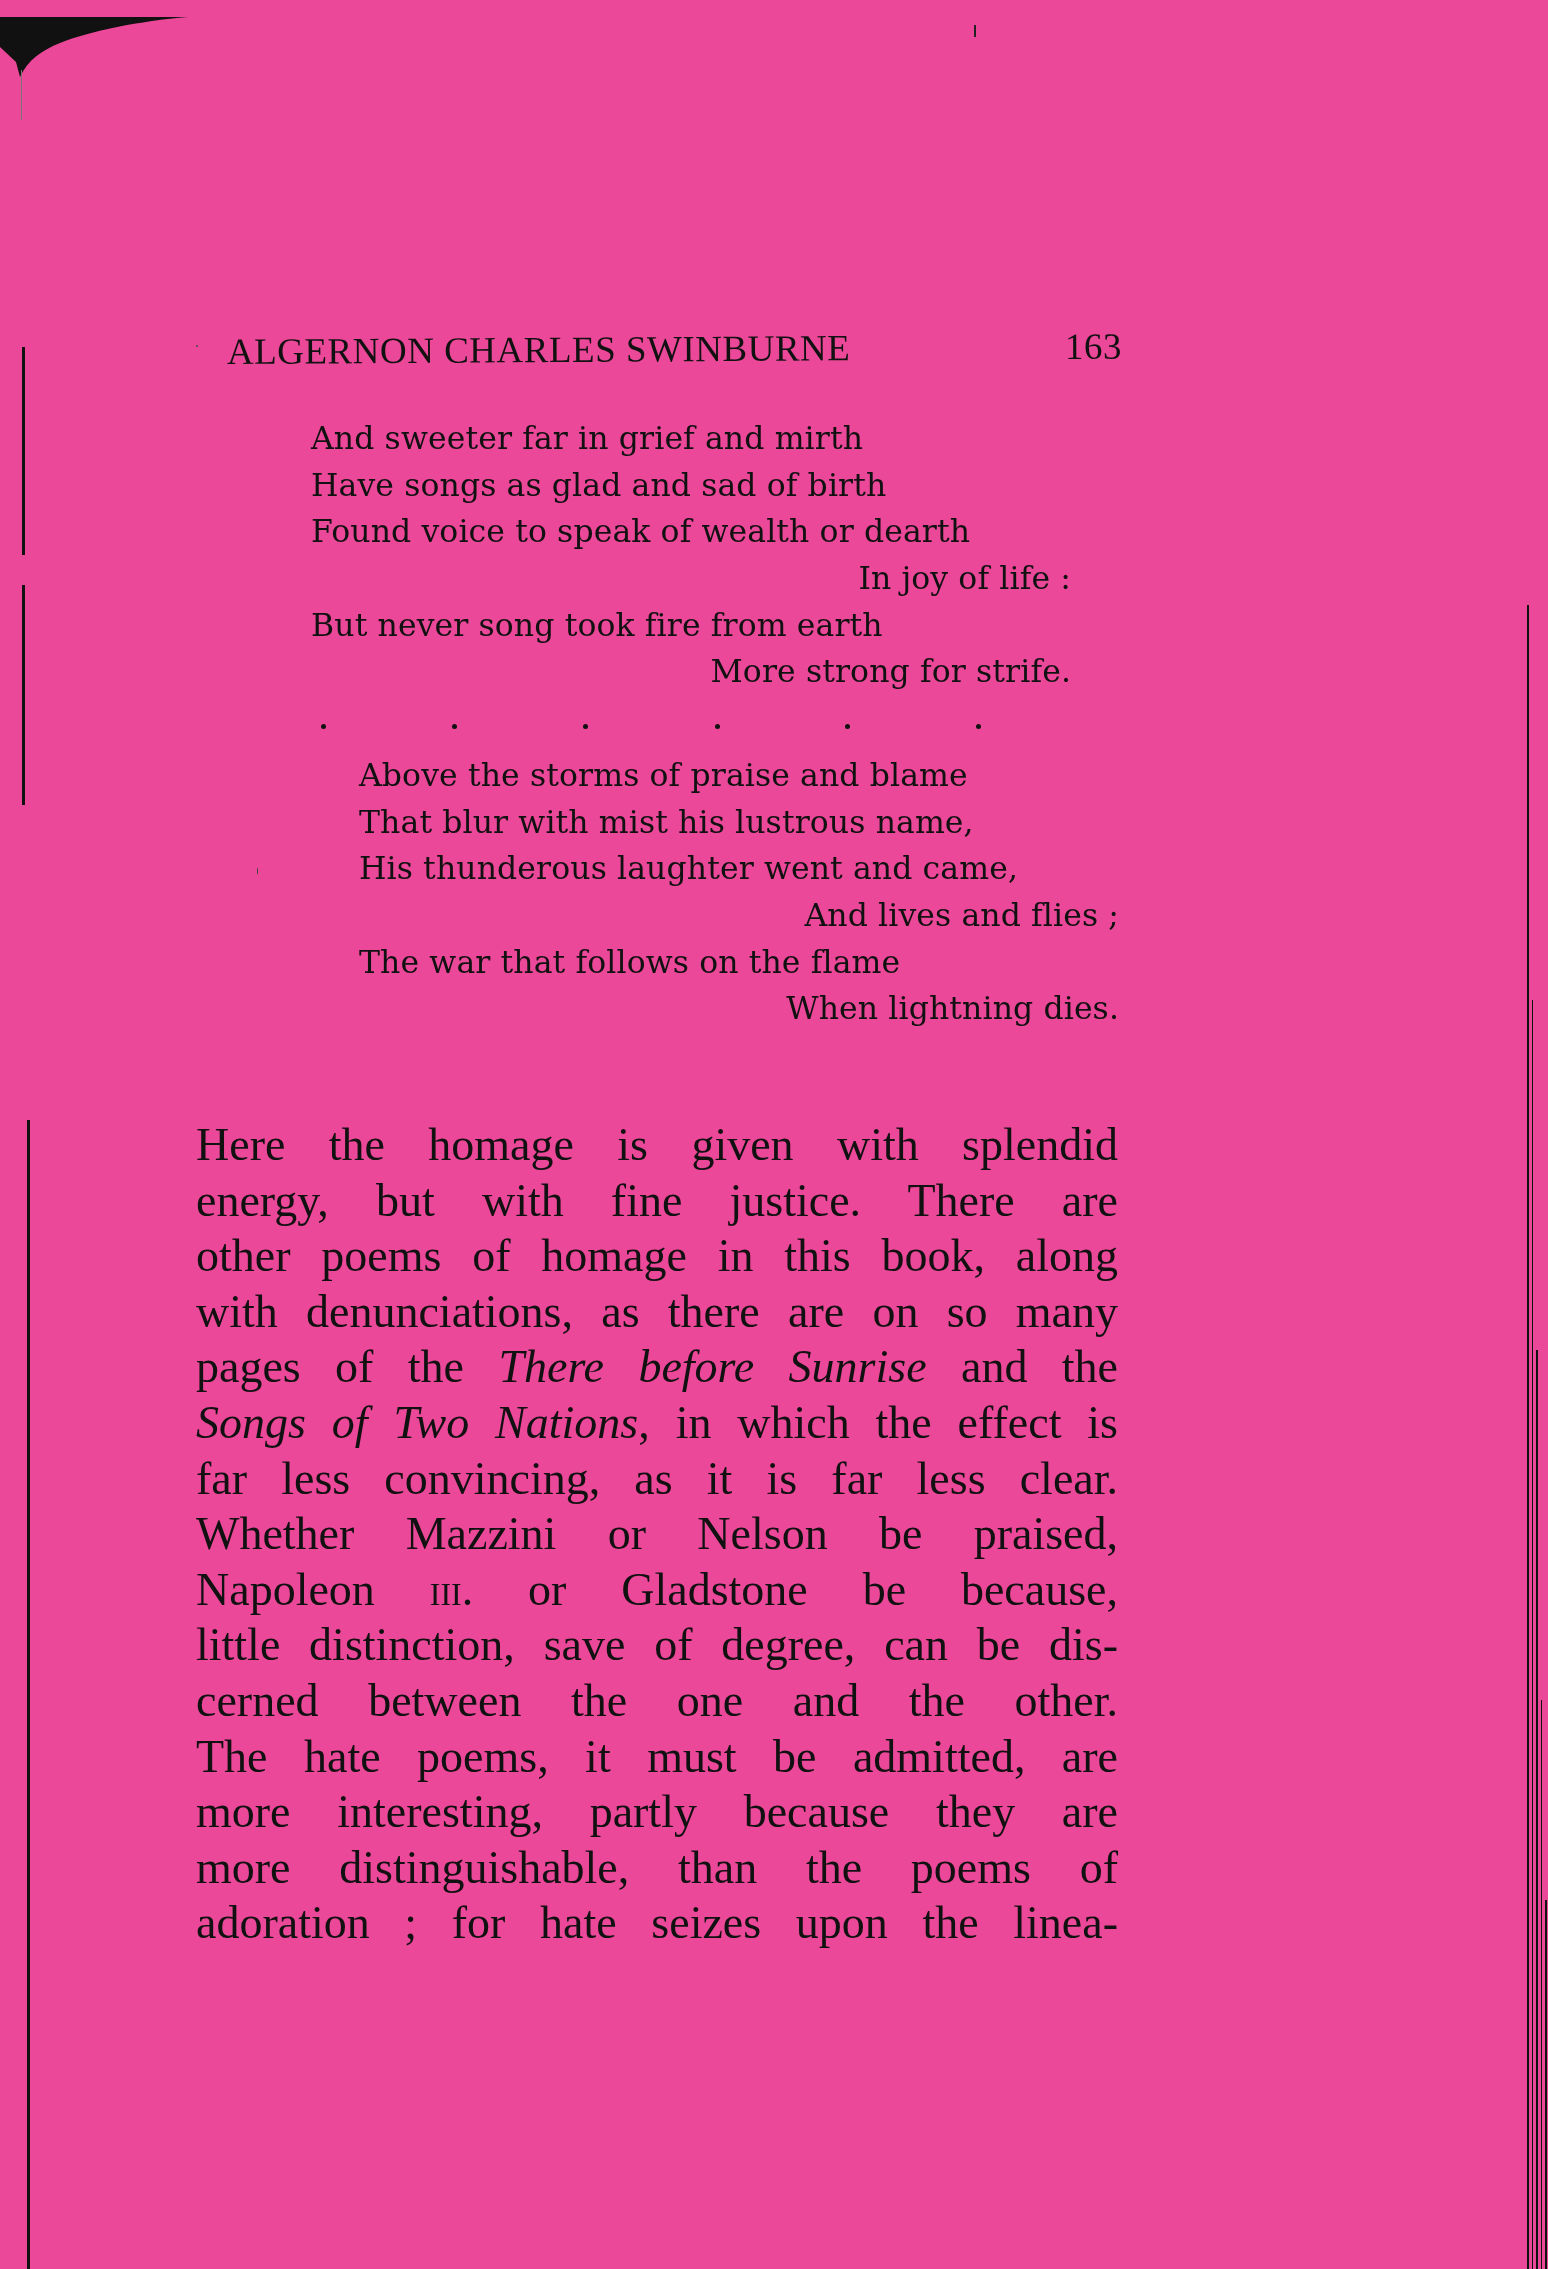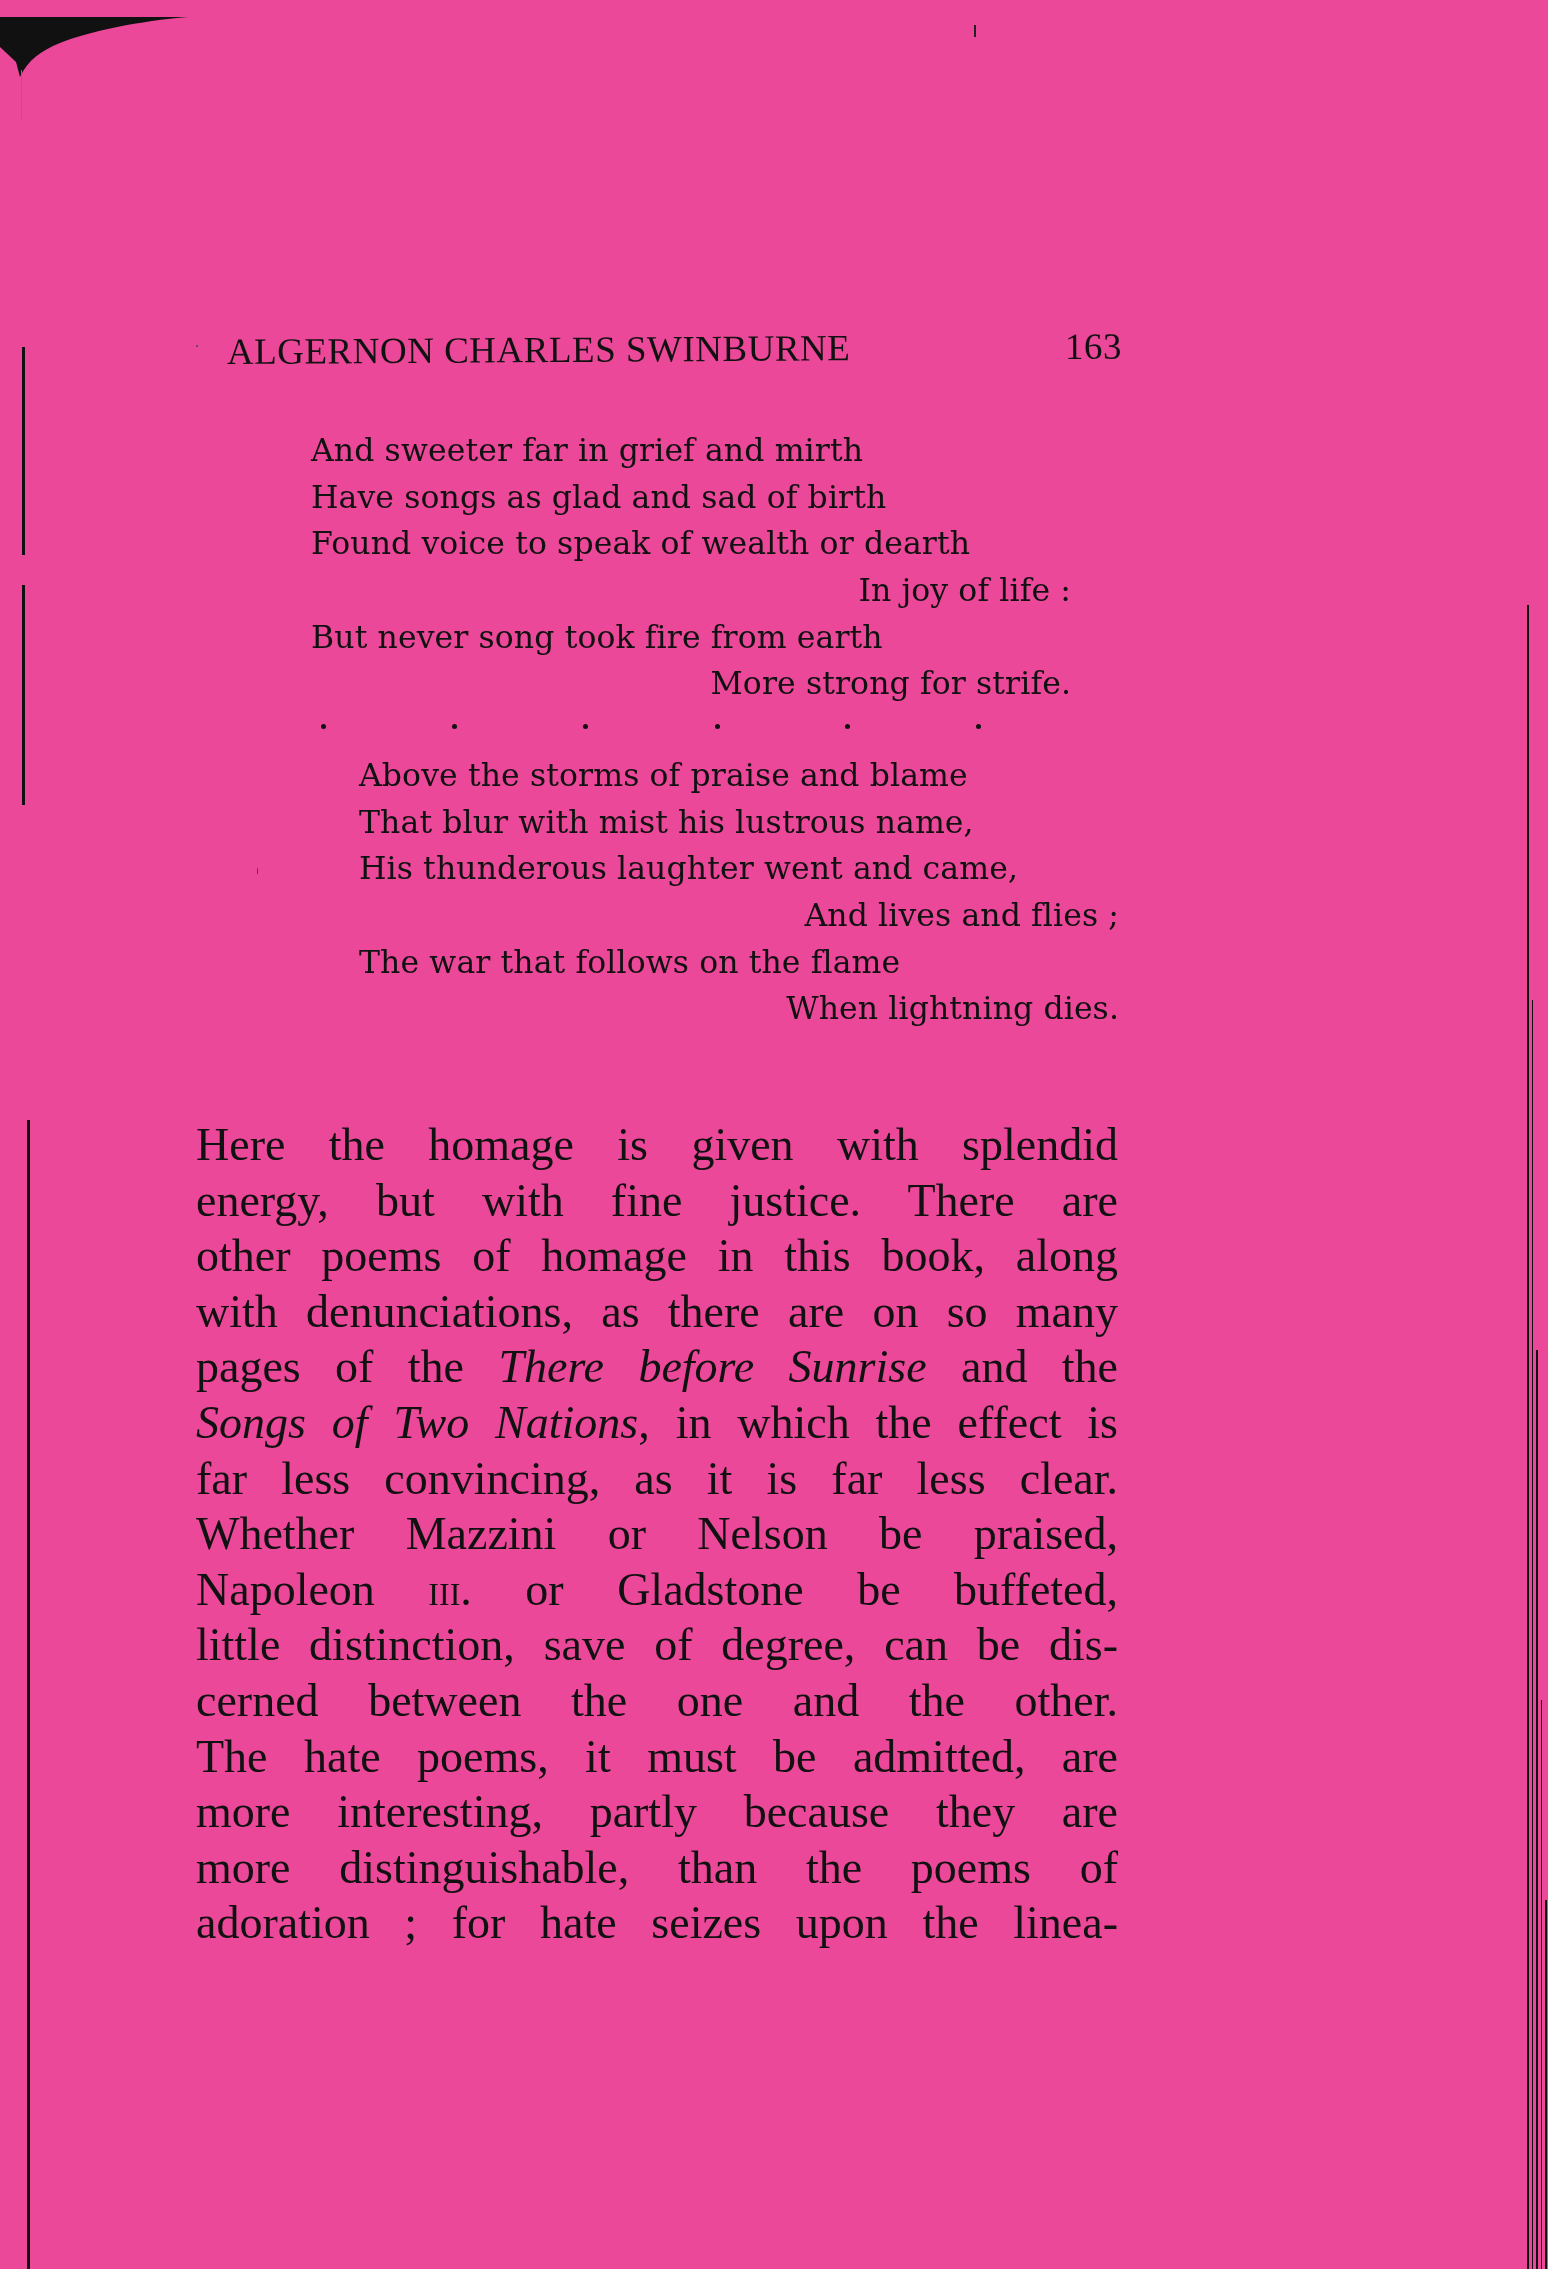--- a/index.html
+++ b/index.html
@@ -21,21 +21,21 @@
   .running-head .pagenum { position: absolute; left: 838px; top: 0; }
 
   .verse {
     position: absolute; left: 311px; width: 760px;
     font-family: "DejaVu Serif", "Liberation Serif", serif;
     font-size: 31.5px; line-height: 46.7px; letter-spacing: 0.1px;
     white-space: nowrap;
   }
   .verse .line { display: block; height: 46.7px; }
   .verse .line.indent { padding-left: 81px; text-align: right; }
-  .stanza1 { top: 415px; margin-top: 12px; }
+  .stanza1 { top: 415px; }
   .stanza2 { top: 752px; margin-left: 48px; }
 
   .dots { position: absolute; left: 0; top: 0; }
   .dot { position: absolute; width: 5px; height: 5px; background: #111; border-radius: 50%; }
 
   .prose {
     position: absolute; left: 196px; top: 1089px; width: 922px;
     font-family: "Liberation Serif", "DejaVu Serif", serif;
     font-size: 46px; line-height: 55.6px;
     text-align: justify; text-align-last: justify; margin-top: 28px;
@@ -99,21 +99,21 @@
 
   <div class="prose" id="prose">
       <span class="pline"><span>Here the homage is given with splendid</span></span>
       <span class="pline"><span>energy, but with fine justice.  There are</span></span>
       <span class="pline"><span>other poems of homage in this book, along</span></span>
       <span class="pline"><span>with denunciations, as there are on so many</span></span>
       <span class="pline"><span>pages of the </span><i>There before Sunrise</i><span> and the</span></span>
       <span class="pline"><i>Songs of Two Nations</i><span>, in which the effect is</span></span>
       <span class="pline"><span>far less convincing, as it is far less clear.</span></span>
       <span class="pline"><span>Whether Mazzini or Nelson be praised,</span></span>
-      <span class="pline"><span>Napoleon </span><span class="sc">iii.</span><span> or Gladstone be buffeted,</span></span>
+      <span class="pline"><span>Napoleon </span><span class="sc">iii.</span><span> or Gladstone be because,</span></span>
       <span class="pline"><span>little distinction, save of degree, can be dis-</span></span>
       <span class="pline"><span>cerned between the one and the other.</span></span>
       <span class="pline"><span>The hate poems, it must be admitted, are</span></span>
       <span class="pline"><span>more interesting, partly because they are</span></span>
       <span class="pline"><span>more distinguishable, than the poems of</span></span>
       <span class="pline"><span>adoration ; for hate seizes upon the linea-</span></span>
     </div>
 </div>
 
 </body></html>

